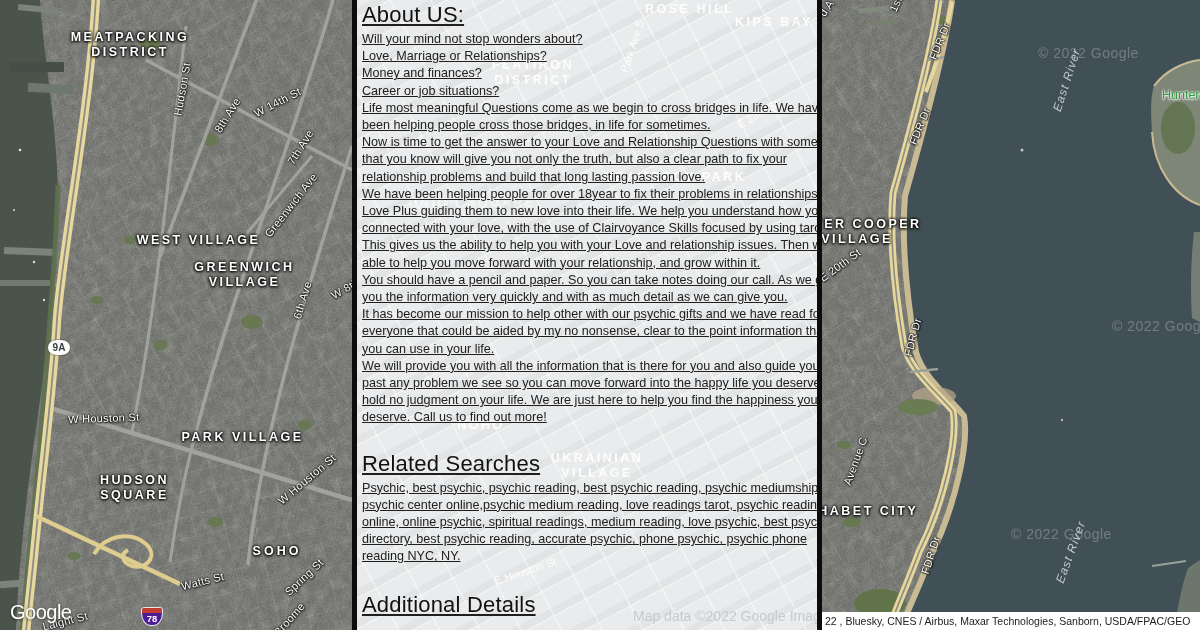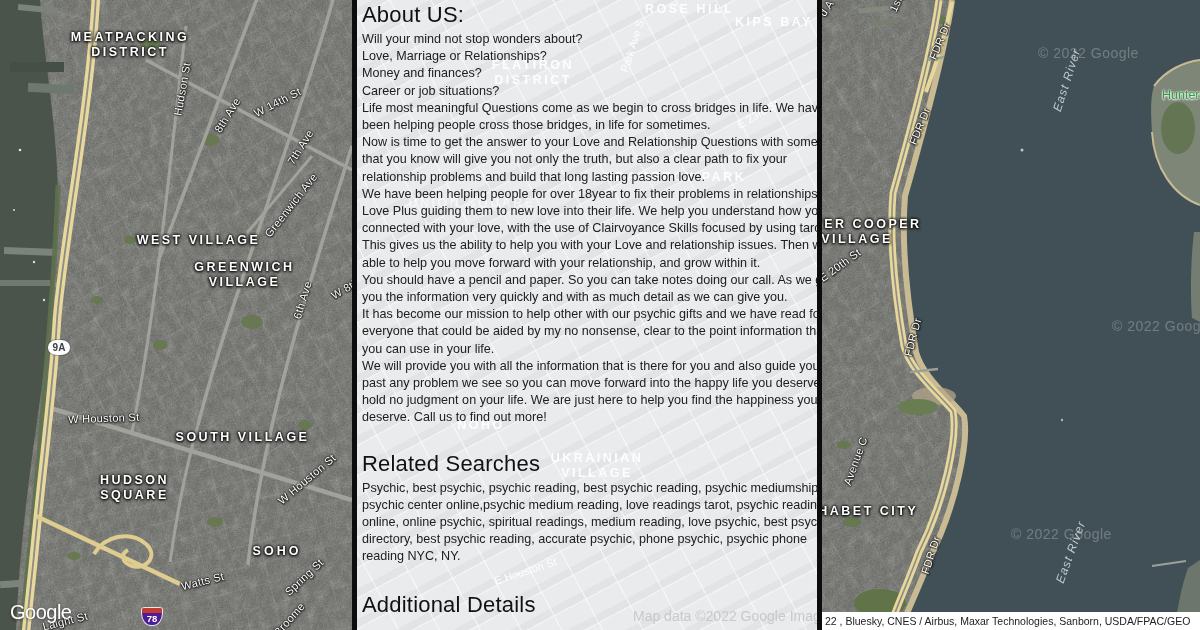--- a/index.html
+++ b/index.html
@@ -40,21 +40,21 @@
          border-left:5px solid #0c0c0c;border-right:5px solid #0c0c0c;overflow:hidden;
          background:
            repeating-linear-gradient(62deg, rgba(255,255,255,.45) 0 1.6px, rgba(255,255,255,0) 1.6px 36px),
            repeating-linear-gradient(-28deg, rgba(255,255,255,.5) 0 1.6px, rgba(255,255,255,0) 1.6px 27px),
            repeating-linear-gradient(-28deg, rgba(160,164,168,.10) 0 9px, rgba(160,164,168,0) 9px 27px),
            #e9ebec;}
   .ghost{position:absolute;color:rgba(255,255,255,.92);font-weight:700;font-size:12.5px;
          letter-spacing:2.5px;text-align:center;line-height:15px;white-space:pre;}
   .ghostst{position:absolute;color:rgba(255,255,255,.95);font-size:11px;font-weight:400;white-space:pre;}
   .ghostwm{position:absolute;color:#c7cacc;font-size:14px;white-space:nowrap;}
-  #panel-content{position:relative;padding:2px 0 0 5px;color:#1f1f1f;}
+  #panel-content{position:relative;padding:2px 0 0 5px;color:#1f1f1f;text-decoration:underline;}
   #panel-content h1{font-size:22px;font-weight:400;margin:0 0 3px 0;color:#111;letter-spacing:.2px;}
   #panel-content h2{font-size:22px;font-weight:400;margin:24px 0 3px 0;color:#111;letter-spacing:.2px;}
   #panel-content h2.second{margin-top:26px;}
   .bodytext{font-size:12.6px;line-height:17.2px;white-space:pre;color:#202020;}
 </style>
 </head>
 <body>
 
 <div id="stage">
 
@@ -142,21 +142,21 @@
     <span class="lbl" style="left:252px;top:96px;transform:rotate(-27deg);">W 14th St</span>
     <span class="lbl" style="left:281px;top:141px;transform:rotate(-58deg);">7th Ave</span>
     <span class="lbl" style="left:252px;top:199px;transform:rotate(-52deg);">Greenwich Ave</span>
     <span class="nbhd" style="left:126px;top:233px;width:145px;">WEST VILLAGE</span>
     <span class="nbhd" style="left:172px;top:260px;width:145px;">GREENWICH
 VILLAGE</span>
     <span class="lbl" style="left:283px;top:294px;transform:rotate(-73deg);">6th Ave</span>
     <span class="lbl" style="left:329px;top:279px;transform:rotate(-30deg);">W 8th St</span>
     <div class="shield9a" style="left:48px;top:340px;"><span>9A</span></div>
     <span class="lbl" style="left:68px;top:412px;transform:rotate(-2deg);">W Houston St</span>
-    <span class="nbhd" style="left:160px;top:430px;width:165px;">SOUTH VILLAGE</span>
+    <span class="nbhd" style="left:160px;top:430px;width:165px;">PARK VILLAGE</span>
     <span class="nbhd" style="left:72px;top:473px;width:125px;">HUDSON
 SQUARE</span>
     <span class="lbl" style="left:271px;top:473px;transform:rotate(-40deg);">W Houston St</span>
     <span class="nbhd" style="left:242px;top:544px;width:70px;letter-spacing:3px;">SOHO</span>
     <span class="lbl" style="left:280px;top:571px;transform:rotate(-43deg);">Spring St</span>
     <span class="lbl" style="left:181px;top:575px;transform:rotate(-14deg);">Watts St</span>
     <span class="lbl" style="left:269px;top:613px;transform:rotate(-48deg);">Broome</span>
     <span class="lbl" style="left:42px;top:615px;transform:rotate(-14deg);">Laight St</span>
     <div class="shield78" style="left:141px;top:607px;"><span>78</span></div>
     <span class="glogo" style="left:10px;top:601px;">Google</span>

